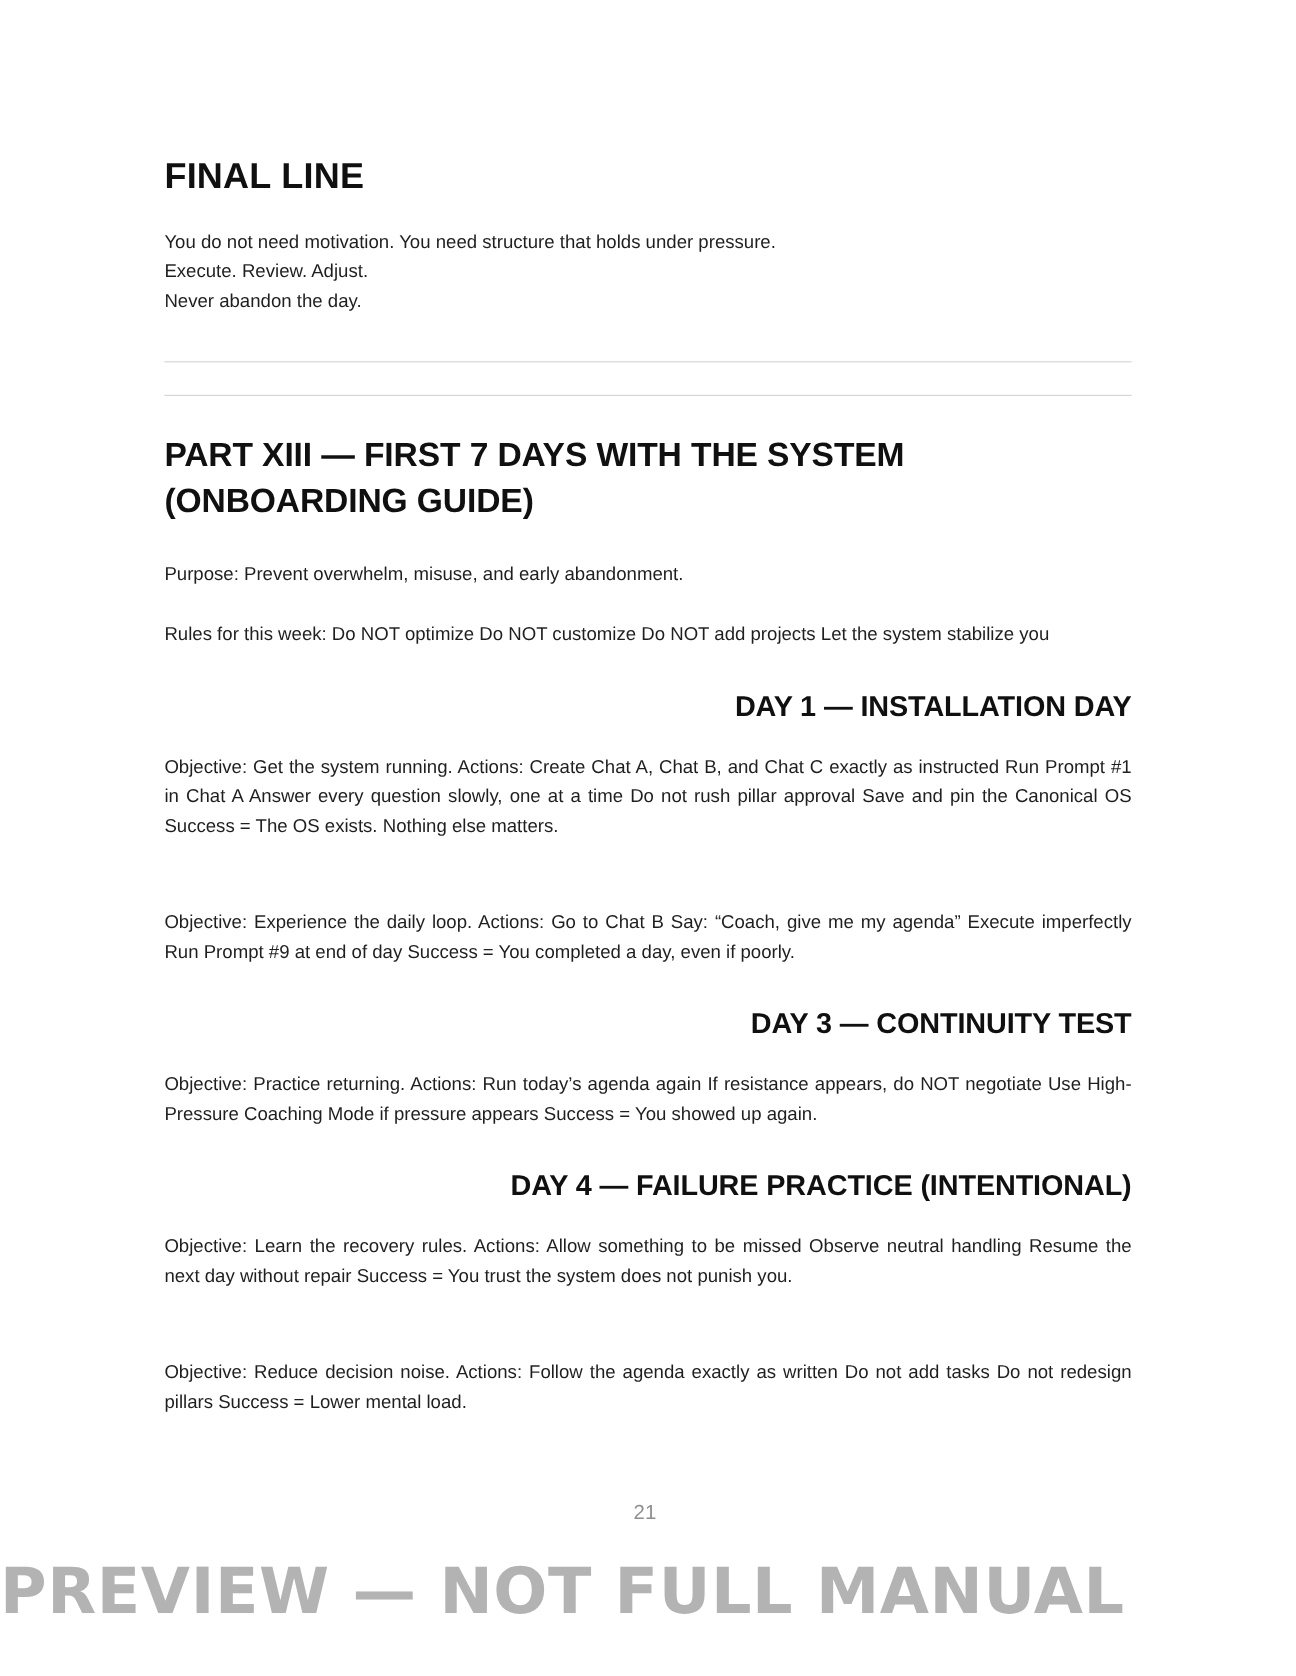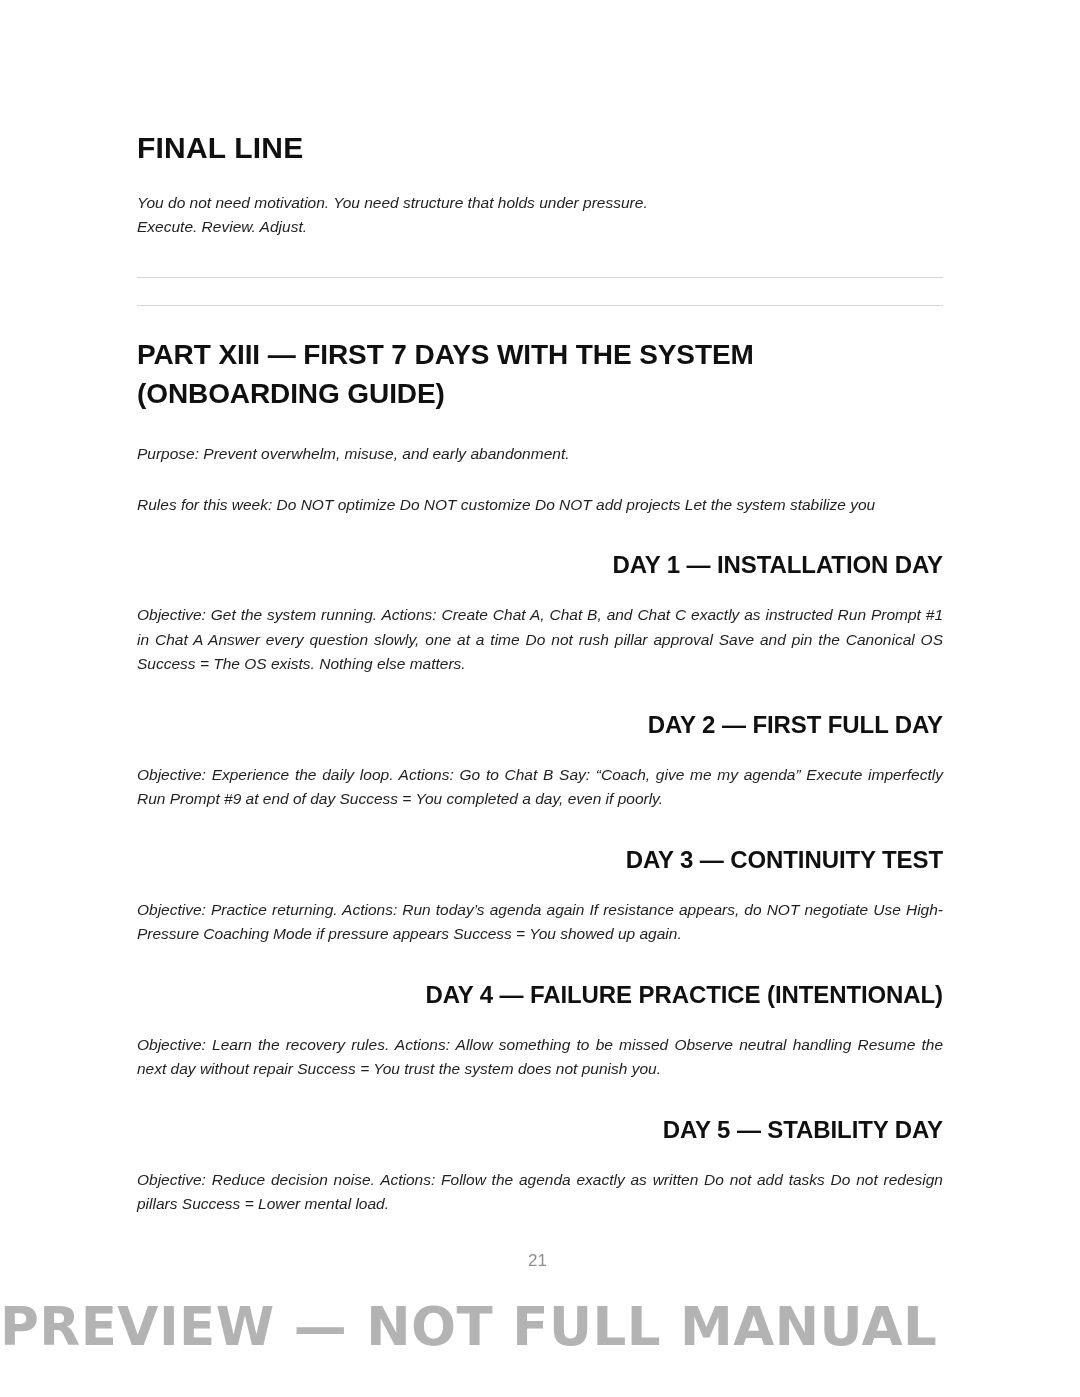--- a/index.html
+++ b/index.html
@@ -64,21 +64,20 @@
   
   p.body {
     font-family: "Liberation Sans", sans-serif;
     font-size: 15.5px;
     line-height: 1.58;
     color: #1f1f1f;
     margin: 0;
     padding: 0;
     text-align: justify;
     text-justify: inter-word;
-    font-style: italic;
   }
 
   p.body.ragged {
     text-align: left;
   }
 
   p.body .line {
     display: block;
   }
 
@@ -139,20 +138,21 @@
 
     <div class="sp-final-title"></div>
 
     <h1 class="doc-h1">FINAL LINE</h1>
 
     <div class="sp-after-h1"></div>
 
     <p class="body ragged">
       <span class="line">You do not need motivation. You need structure that holds under pressure.</span>
       <span class="line">Execute. Review. Adjust.</span>
+      <span class="line">Never abandon the day.</span>
     </p>
 
     <div class="sp-after-intro"></div>
 
     <hr class="divider">
 
     <div class="sp-rule-gap"></div>
 
     <hr class="divider">
 
@@ -172,39 +172,37 @@
     <p class="body ragged">Rules for this week: Do NOT optimize Do NOT customize Do NOT add projects Let the system stabilize you</p>
 
     <div class="sp-before-day"></div>
 
     <h2 class="day-title">DAY 1 — INSTALLATION DAY</h2>
     <div class="sp-after-day"></div>
     <p class="body">Objective: Get the system running. Actions: Create Chat A, Chat B, and Chat C exactly as instructed Run Prompt #1 in Chat A Answer every question slowly, one at a time Do not rush pillar approval Save and pin the Canonical OS Success = The OS exists. Nothing else matters.</p>
 
     <div class="sp-before-day"></div>
 
-    <h2 class="day-title">DAY 2 — FIRST FULL DAY</h2>
     <div class="sp-after-day"></div>
     <p class="body">Objective: Experience the daily loop. Actions: Go to Chat B Say: “Coach, give me my agenda” Execute imperfectly Run Prompt #9 at end of day Success = You completed a day, even if poorly.</p>
 
     <div class="sp-before-day"></div>
 
     <h2 class="day-title">DAY 3 — CONTINUITY TEST</h2>
     <div class="sp-after-day"></div>
     <p class="body">Objective: Practice returning. Actions: Run today’s agenda again If resistance appears, do NOT negotiate Use High-Pressure Coaching Mode if pressure appears Success = You showed up again.</p>
 
     <div class="sp-before-day"></div>
 
     <h2 class="day-title">DAY 4 — FAILURE PRACTICE (INTENTIONAL)</h2>
     <div class="sp-after-day"></div>
     <p class="body">Objective: Learn the recovery rules. Actions: Allow something to be missed Observe neutral handling Resume the next day without repair Success = You trust the system does not punish you.</p>
 
     <div class="sp-before-day"></div>
 
-    <h2 class="day-title">DAY 5 — STABILITY DAY</h2>
     <div class="sp-after-day"></div>
     <p class="body">Objective: Reduce decision noise. Actions: Follow the agenda exactly as written Do not add tasks Do not redesign pillars Success = Lower mental load.</p>
 
   </div>
 
   <div class="watermark">PREVIEW — NOT FULL MANUAL</div>
 
   <div class="page-number">21</div>
 
 </div>

